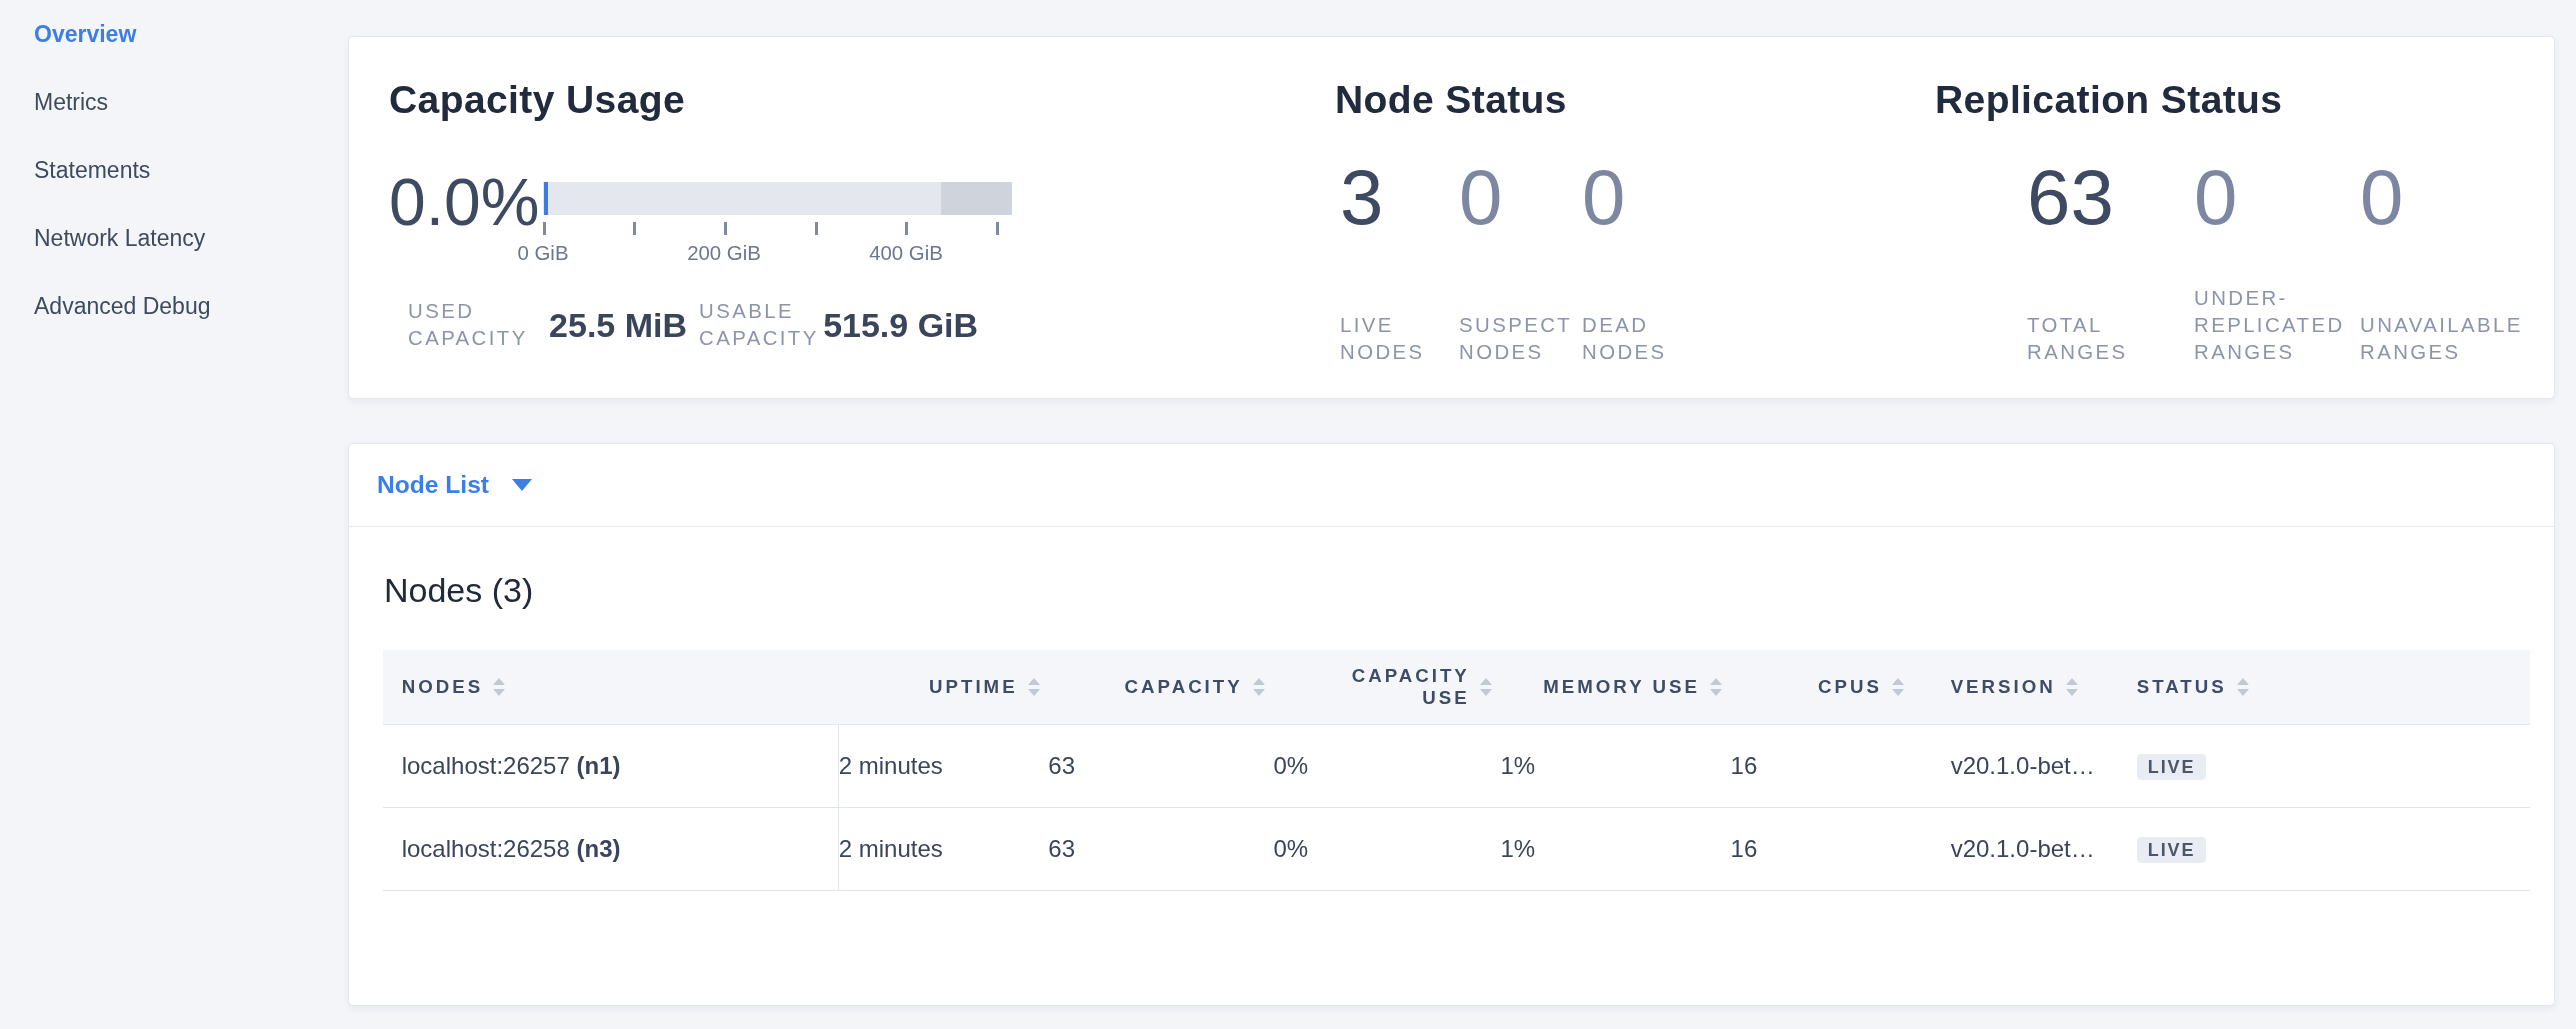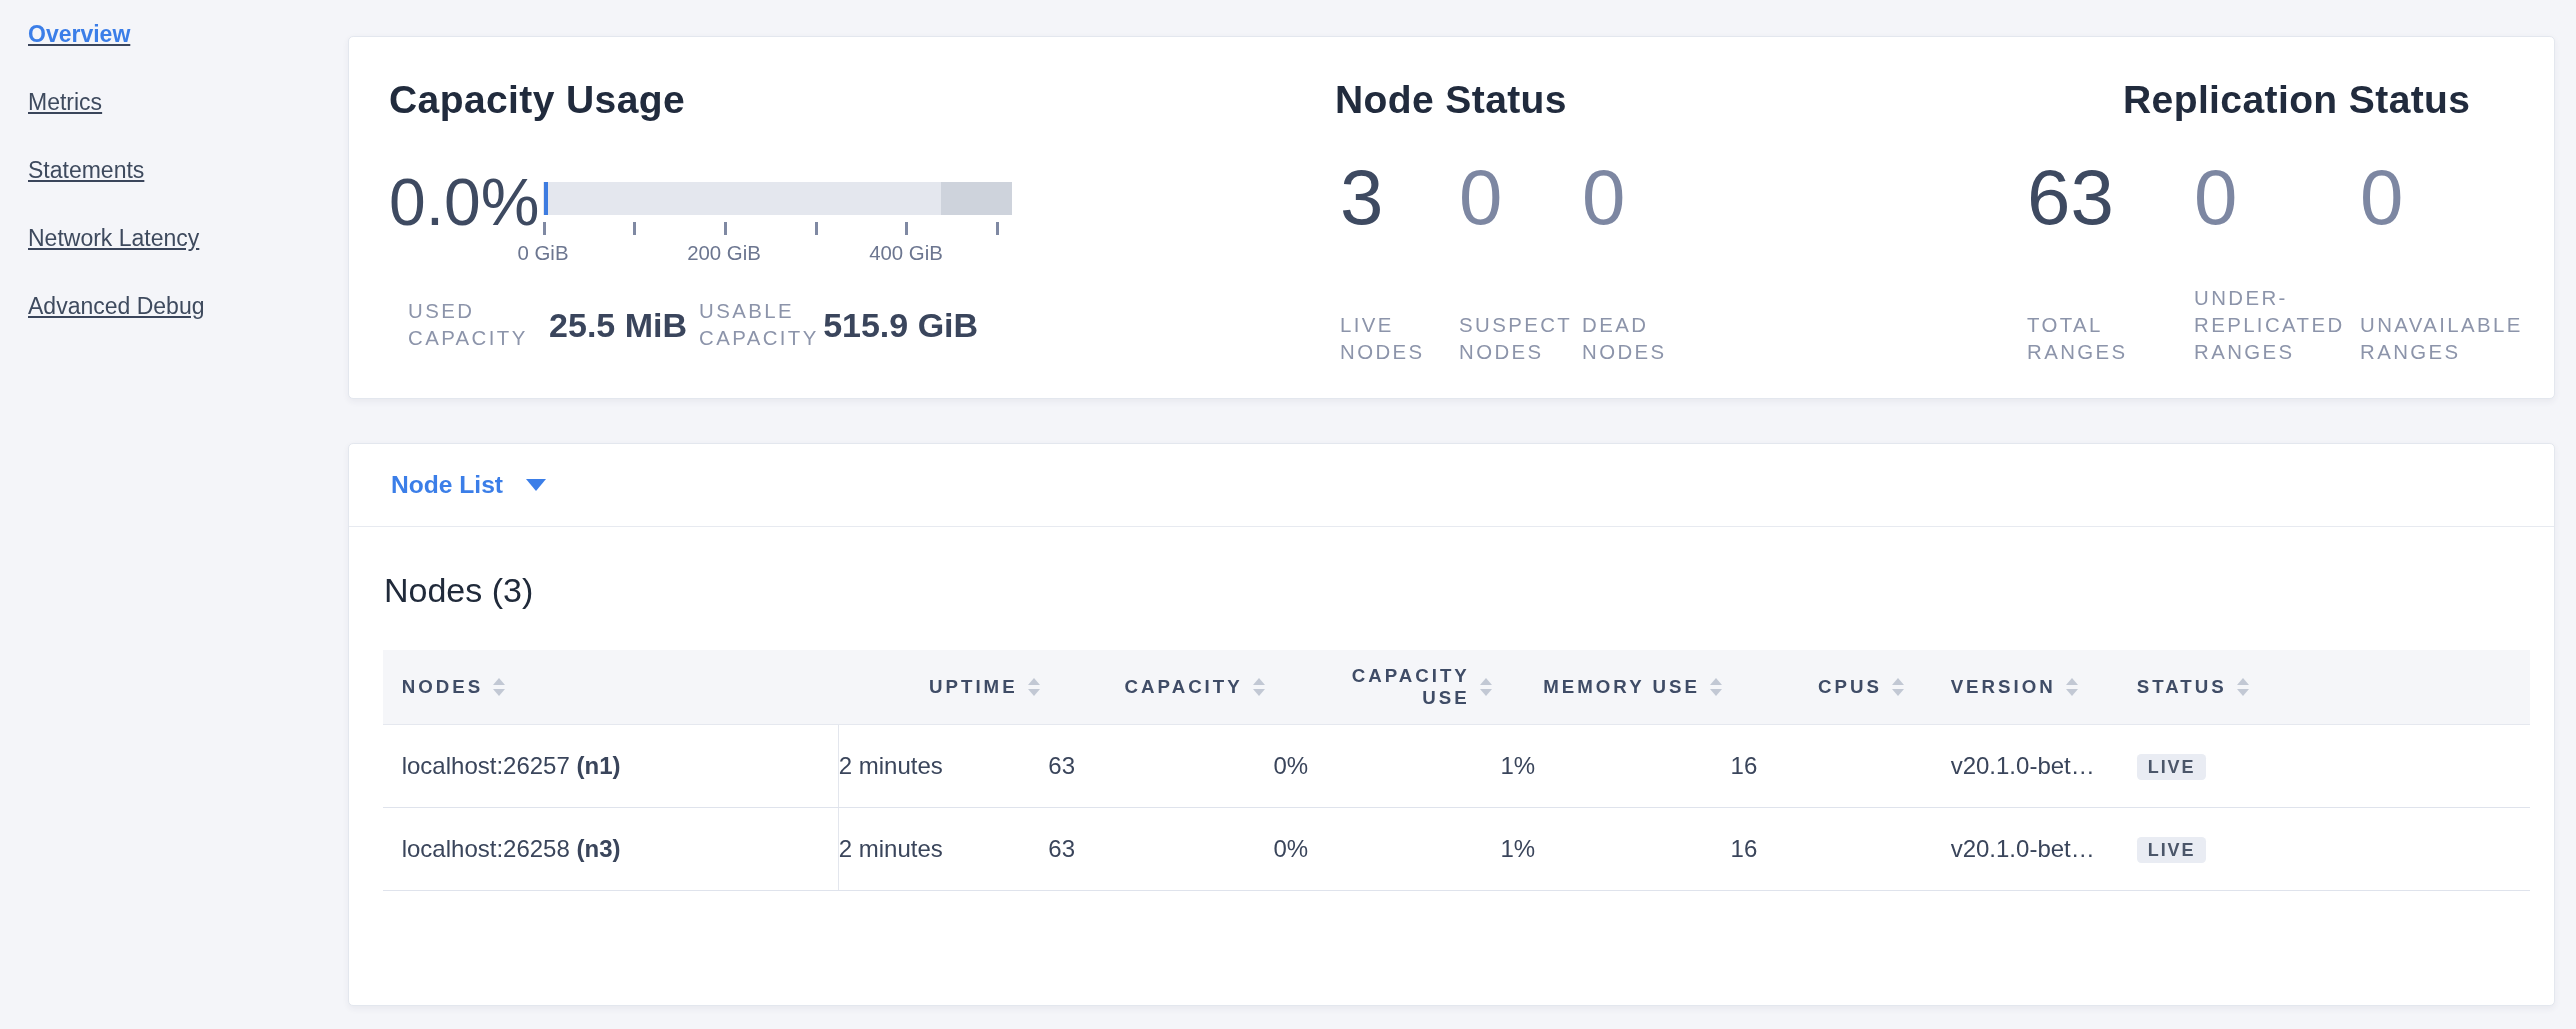--- a/index.html
+++ b/index.html
@@ -5,21 +5,21 @@
   * { margin:0; padding:0; box-sizing:border-box; }
   html,body { width:2576px; height:1030px; overflow:hidden; }
   body {
     background:#f4f5f9;
     font-family:"Liberation Sans", sans-serif;
     color:#3a455b;
     position:relative;
   }
 
   
-  .sidebar { position:absolute; left:0; top:0; width:348px; height:1012px;text-decoration:underline; }
+  .sidebar { position:absolute; left:6px; top:0; width:348px; height:1012px; }
   .nav-item {
     height:68px; display:flex; align-items:center; padding-left:28px;
     font-size:23px; font-weight:500; color:#3e4a5e; cursor:pointer;
   }
   .nav-item.active { color:#3b7ee8; font-weight:700; }
 
   
   .card {
     position:absolute; left:348px; width:2207px; background:#ffffff;
     border:0.8px solid #e3e7ee; border-radius:5.1px;
@@ -66,21 +66,21 @@
   .stat-num { font-size:78px; line-height:1; font-weight:500; color:#7d87a2; }
   .stat-num.emph { color:#3e4a61; }
   .stat-label {
     margin-top:auto; font-size:20.4px; letter-spacing:2.4px; line-height:27px;
     color:#8c94aa; text-transform:uppercase;
   }
 
   
   .dropdown-row {
     height:83px; border-bottom:1.7px solid #e7eaf0; display:flex; align-items:center;
-    padding-left:42px; cursor:pointer;
+    padding-left:28px; cursor:pointer;
   }
   .dropdown-label { font-size:24.6px; font-weight:600; color:#3b7ee8; }
   .caret-down {
     width:0; height:0; margin-left:23px;
     border-left:10.2px solid transparent; border-right:10.2px solid transparent;
     border-top:12px solid #3b7ee8;
   }
   .nodes-heading { position:absolute; left:35px; top:129px; font-size:34px; line-height:1; font-weight:500; color:#202a3a; }
 
   .table-wrap { position:absolute; left:34px; top:206px; width:2147px; }
@@ -152,21 +152,21 @@
   </div>
   <div class="stat-col" style="left:1110px; width:110px;">
     <div class="stat-num">0</div>
     <div class="stat-label">SUSPECT NODES</div>
   </div>
   <div class="stat-col" style="left:1233px; width:110px;">
     <div class="stat-num">0</div>
     <div class="stat-label">DEAD NODES</div>
   </div>
 
-  <h2 class="sec-title" style="left:1774px;">Replication Status</h2>
+  <h2 class="sec-title" style="left:1586px;">Replication Status</h2>
   <div class="stat-col" style="left:1678px; width:153px;">
     <div class="stat-num emph">63</div>
     <div class="stat-label">TOTAL RANGES</div>
   </div>
   <div class="stat-col" style="left:1845px; width:182px;">
     <div class="stat-num">0</div>
     <div class="stat-label">UNDER-REPLICATED RANGES</div>
   </div>
   <div class="stat-col" style="left:2011px; width:212px;">
     <div class="stat-num">0</div>

